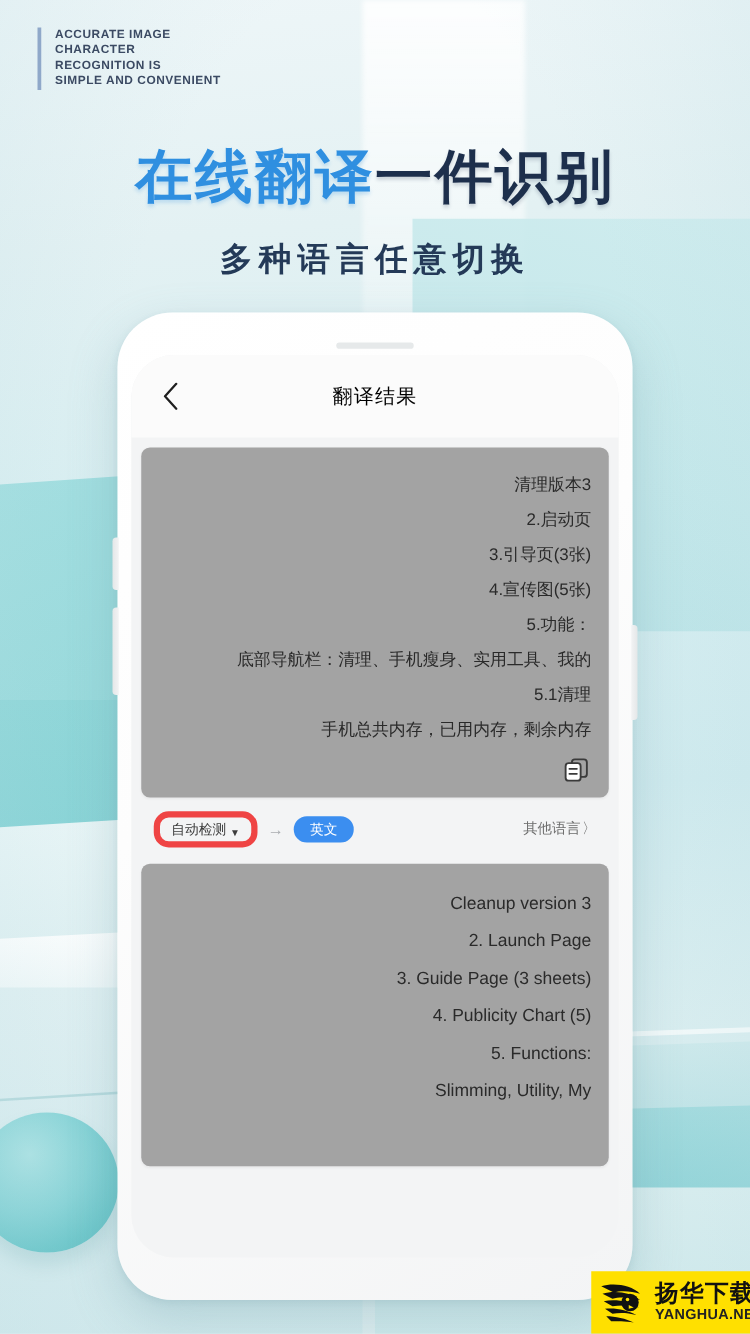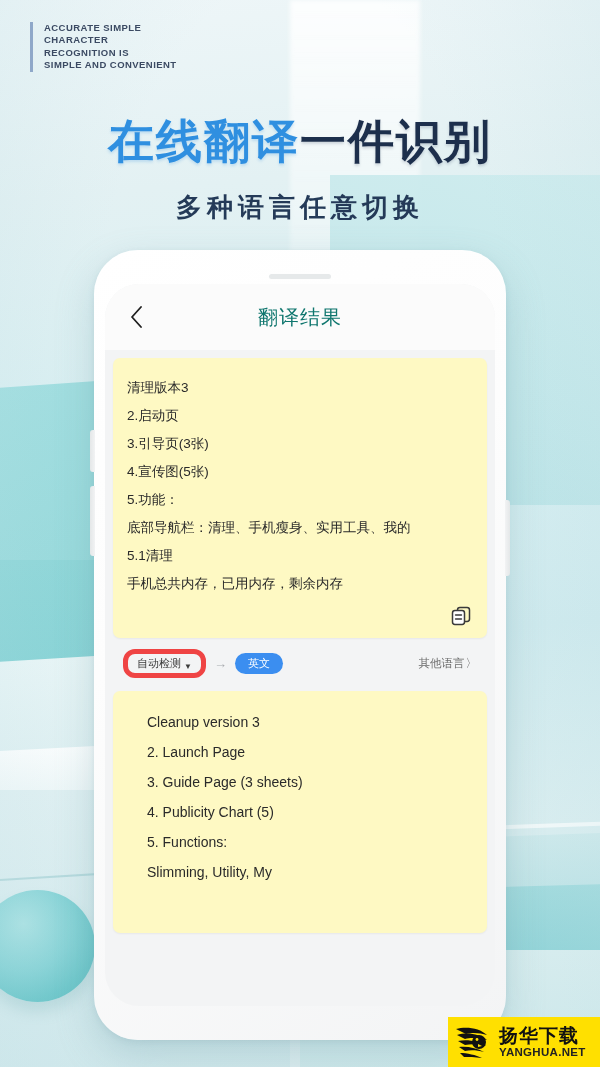--- a/index.html
+++ b/index.html
@@ -138,27 +138,28 @@
   
   .nav{
     position:relative; height:66px; background:#fbfbfb;
     display:flex; align-items:center; justify-content:center;
   }
   .nav-back{
     position:absolute; left:14px; top:50%; transform:translateY(-50%);
     width:34px; height:34px; display:flex; align-items:center; justify-content:center;
     cursor:pointer;
   }
-  .nav-title{ font-size:20px; color:#0f766e; letter-spacing:1px; }
+  .nav-title{ font-size:16px; color:#000000; letter-spacing:1px; }
 
   
   .card{
-    margin:0 8px; background:#fef9c3;
+    margin:0 8px; background:#a3a3a3;
     border-radius:7px; position:relative;
     box-shadow:0 1px 2px rgba(0,0,0,.05);
+    text-align:right;
   }
   .card-src{ margin-top:8px; padding:16px 14px 40px 14px; }
   .card-dst{ margin-top:8px; padding:16px 14px 46px 14px; }
   .txt-line{
     font-size:13.5px; color:#2a2a2a; line-height:28px;
     white-space:pre-wrap;
   }
   .txt-line-en{
     font-size:14px; color:#2a2a2a; line-height:30px;margin-left:20px;
   }
@@ -187,21 +188,21 @@
     padding:3px 13px; font-size:11px; cursor:pointer;text-align:center;
   }
   .other-lang{
     position:absolute; right:10px; top:50%; transform:translateY(-50%);
     font-size:11.5px; color:#6d6d6d; display:flex; align-items:center; gap:1px;
     cursor:pointer;
   }
 
   
   #watermark{
-    position:absolute; right:0; bottom:0; width:152px; height:50px;
+    position:absolute; right:0; bottom:0; width:127px; height:50px;
     background:#ffe000; display:flex; align-items:center; gap:5px;
     padding-left:6px; overflow:hidden;
   }
   .wm-mark{ width:40px; height:38px; flex:0 0 auto; }
   .wm-txt{ display:flex; flex-direction:column; line-height:1; }
   .wm-cn{
     font-size:19px; font-weight:bold; color:#111; letter-spacing:1px;
     font-family:"DejaVu Sans","Liberation Sans",sans-serif;
   }
   .wm-en{ font-size:11.5px; font-weight:bold; color:#222; letter-spacing:.3px; margin-top:2px; }
@@ -221,21 +222,21 @@
   <div class="bg-line-left"></div>
   <div class="bg-sphere"></div>
   <div class="bg-right-thin"></div>
   <div class="bg-right-band"></div>
   <div class="bg-right-band2"></div>
   <div class="bg-right-band3"></div>
   <div class="bg-vign"></div>
 </div>
 
 <div class="promo-kicker">
-  <div>ACCURATE SIMPLE</div>
+  <div>ACCURATE IMAGE</div>
   <div>CHARACTER</div>
   <div>RECOGNITION IS</div>
   <div>SIMPLE AND CONVENIENT</div>
 </div>
 
 <div class="promo-title">
   <span class="t-blue">在线翻译</span><span class="t-dark">一件识别</span>
 </div>
 <div class="promo-sub">多种语言任意切换</div>
 

